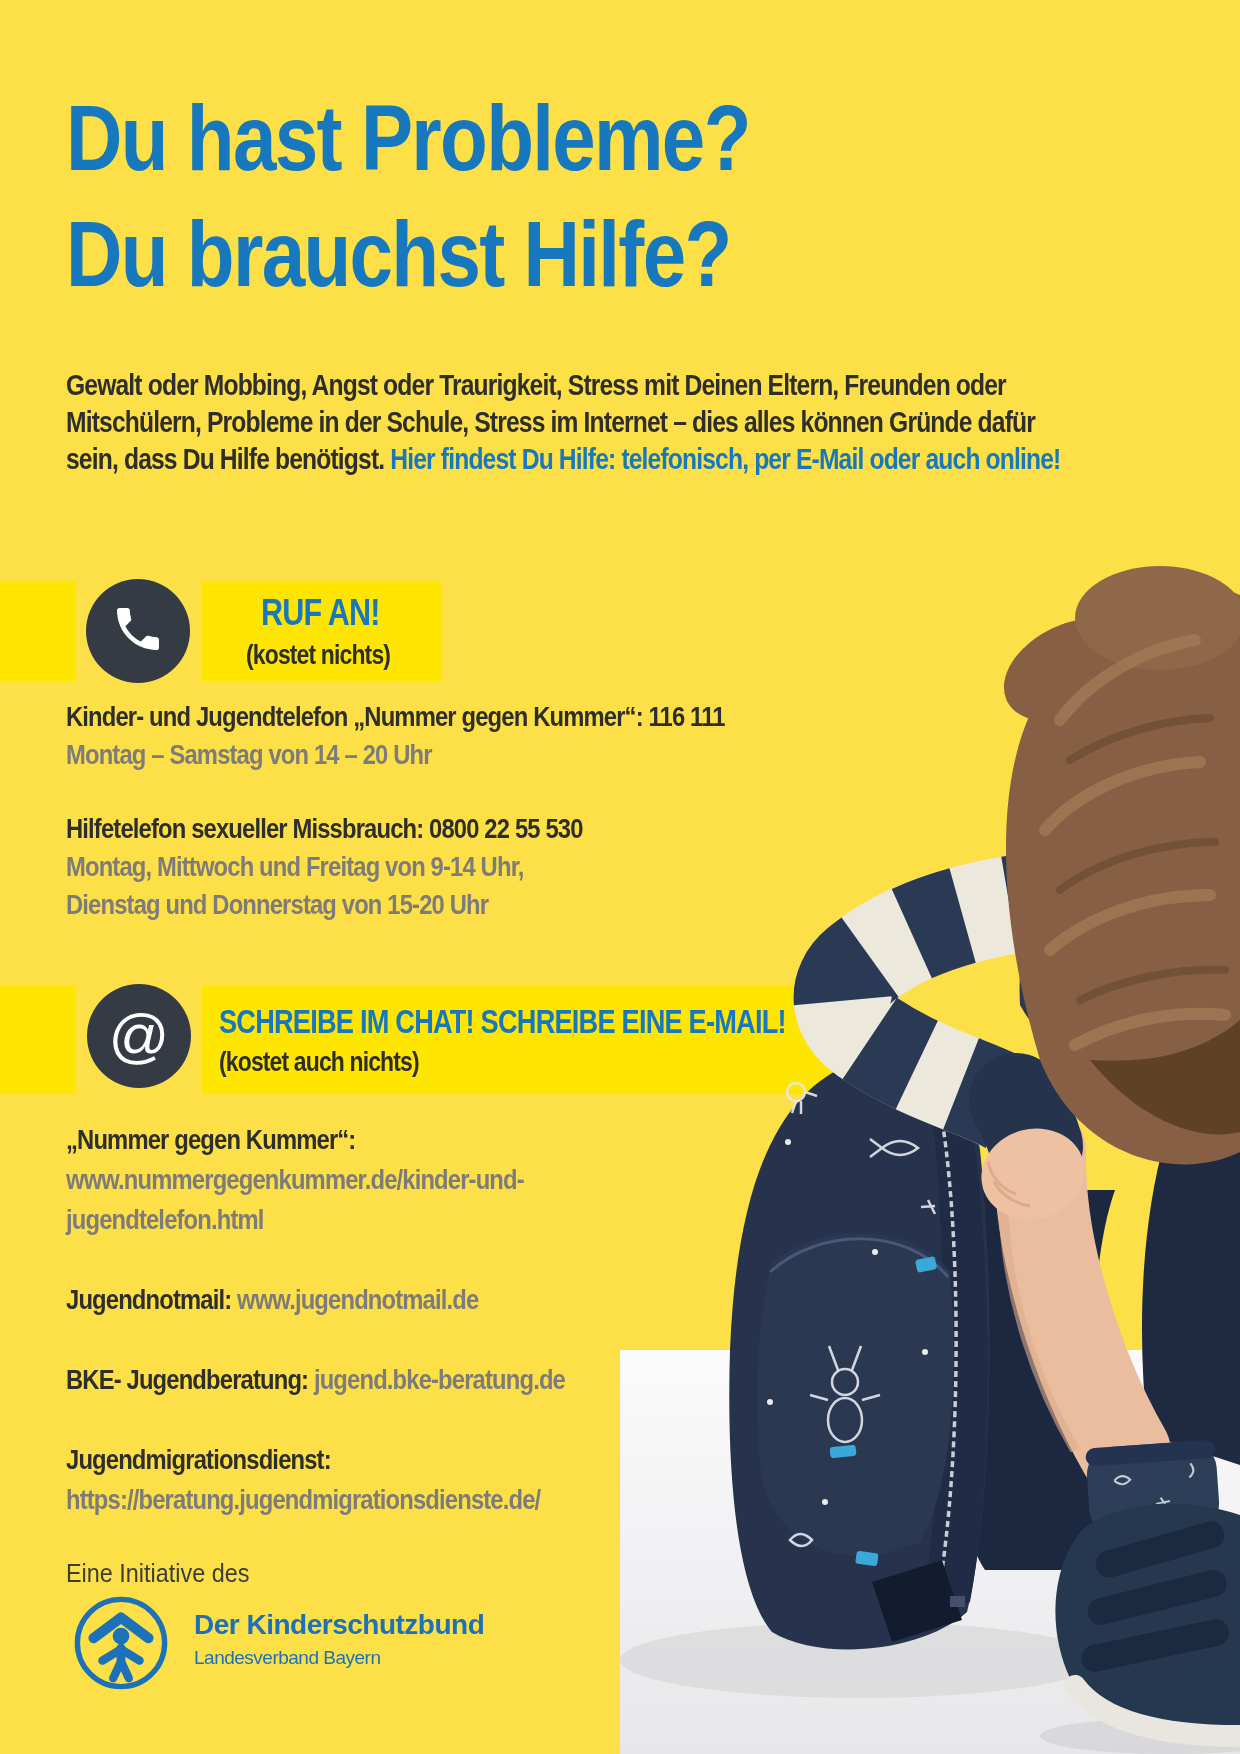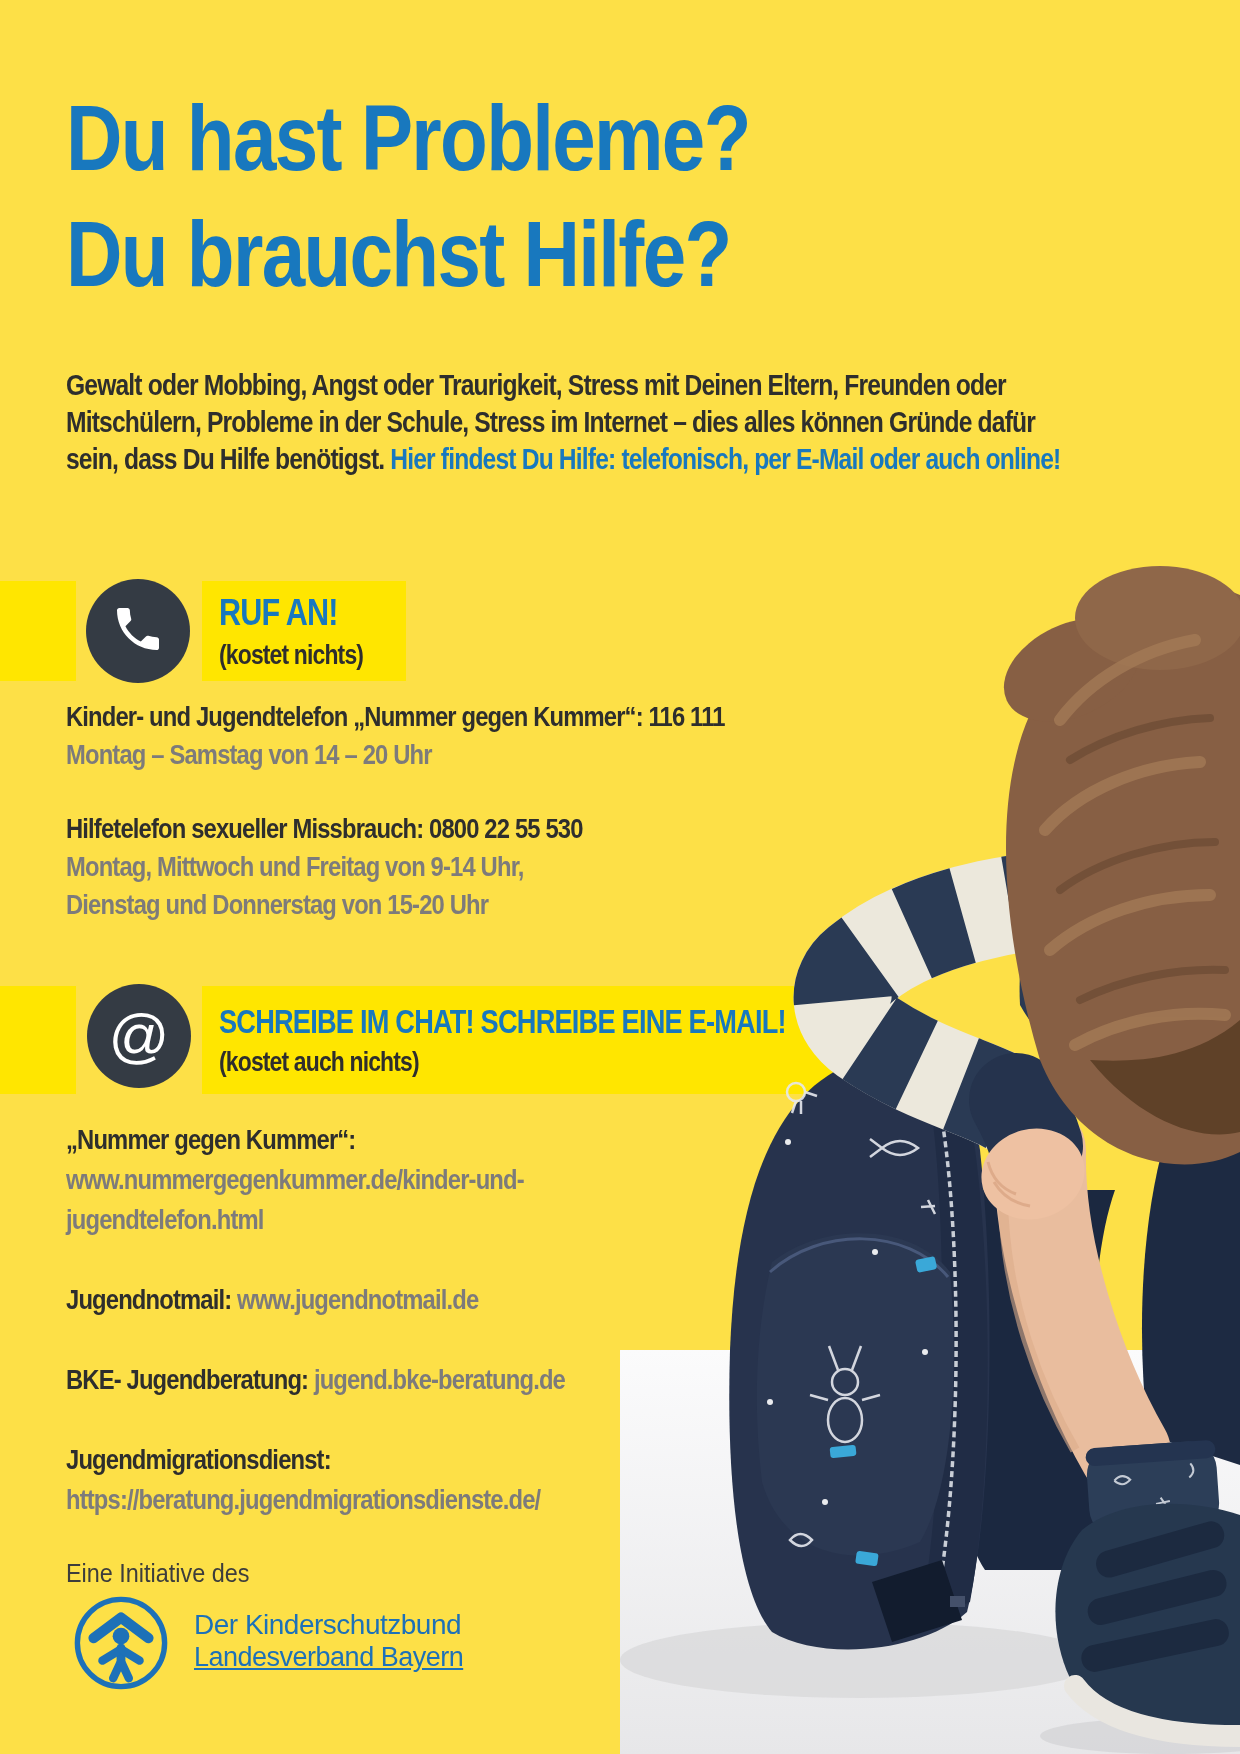--- a/index.html
+++ b/index.html
@@ -22,21 +22,21 @@
   
   .ystub{position:absolute;left:0;background:#ffe600;}
   .stub1{top:581px;width:76px;height:100px;}
   .stub2{top:986px;width:76px;height:108px;}
   .circle{position:absolute;background:#343b44;border-radius:50%;
     display:flex;align-items:center;justify-content:center;}
   .circ1{left:86px;top:579px;width:104px;height:104px;}
   .circ2{left:87px;top:984px;width:104px;height:104px;}
   .yblock{position:absolute;background:#ffe600;display:flex;flex-direction:column;
     justify-content:center;padding-left:17px;box-sizing:border-box;}
-  .yb1{left:202px;top:581px;width:204px;height:100px;}
+  .yb1{left:202px;top:581px;width:240px;height:100px;align-items:center;}
   .yb2{left:202px;top:986px;width:653px;height:108px;}
   .ytitle{color:#1878be;font-weight:bold;font-size:36px;letter-spacing:-1px;
     white-space:nowrap;transform:scaleX(0.85);transform-origin:0 50%;}
   .ytitle2{font-size:34px;transform:scaleX(0.80);}
   .ysub{color:#2e2e2d;font-weight:bold;font-size:27px;letter-spacing:-1px;
     white-space:nowrap;transform:scaleX(0.85);transform-origin:0 50%;margin-top:6px;}
   .at-glyph{color:#ffffff;font-size:60px;font-weight:400;line-height:1;}
 
   
   .entries{position:absolute;left:66px;font-weight:bold;font-size:28px;
@@ -47,22 +47,22 @@
   .write-entries .entry{margin-bottom:40px;}
   .time,.url{color:#7d7b7b;}
   .lbl{color:#2e2e2d;}
   .url-block{display:block;}
 
   
   .initiative{position:absolute;left:66px;top:1558px;font-size:26px;color:#3d3d3c;
     font-weight:400;letter-spacing:0px;white-space:nowrap;}
   .logo-wrap{position:absolute;left:72px;top:1594px;width:98px;height:98px;}
   .logo-text{position:absolute;left:194px;top:1608px;color:#1d71b8;line-height:33px;}
-  .logo-text .l1{font-weight:normal;font-size:28px;letter-spacing:-0.5px;}
-  .logo-text .l2{font-weight:400;font-size:27px;letter-spacing:-0.5px;text-decoration:underline;}
+  .logo-text .l1{font-weight:bold;font-size:28px;letter-spacing:-0.5px;}
+  .logo-text .l2{font-weight:400;font-size:19px;letter-spacing:-0.5px;}
 
   .photo{position:absolute;left:620px;top:500px;width:620px;height:1254px;}
 </style>
 </head>
 <body>
 
 <div class="page">
 
   <div class="headline scx85">
     <div>Du hast Probleme?</div>

